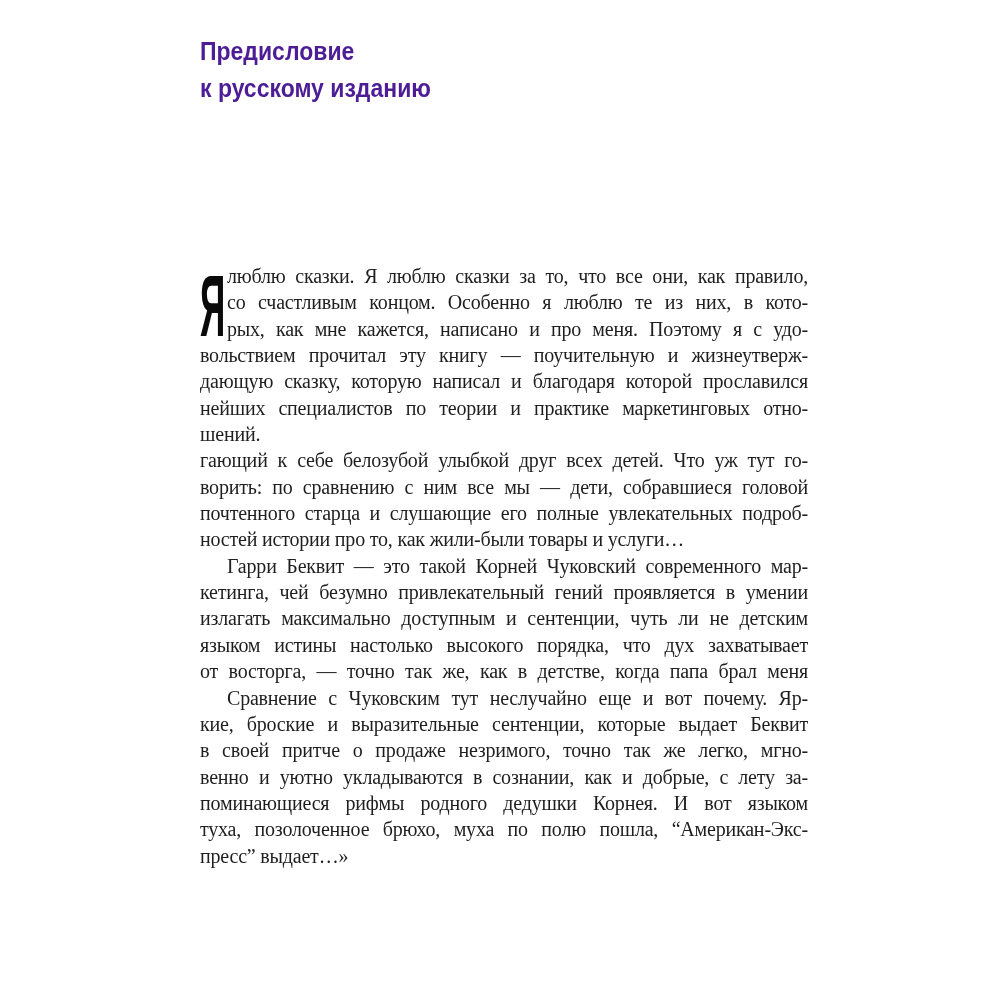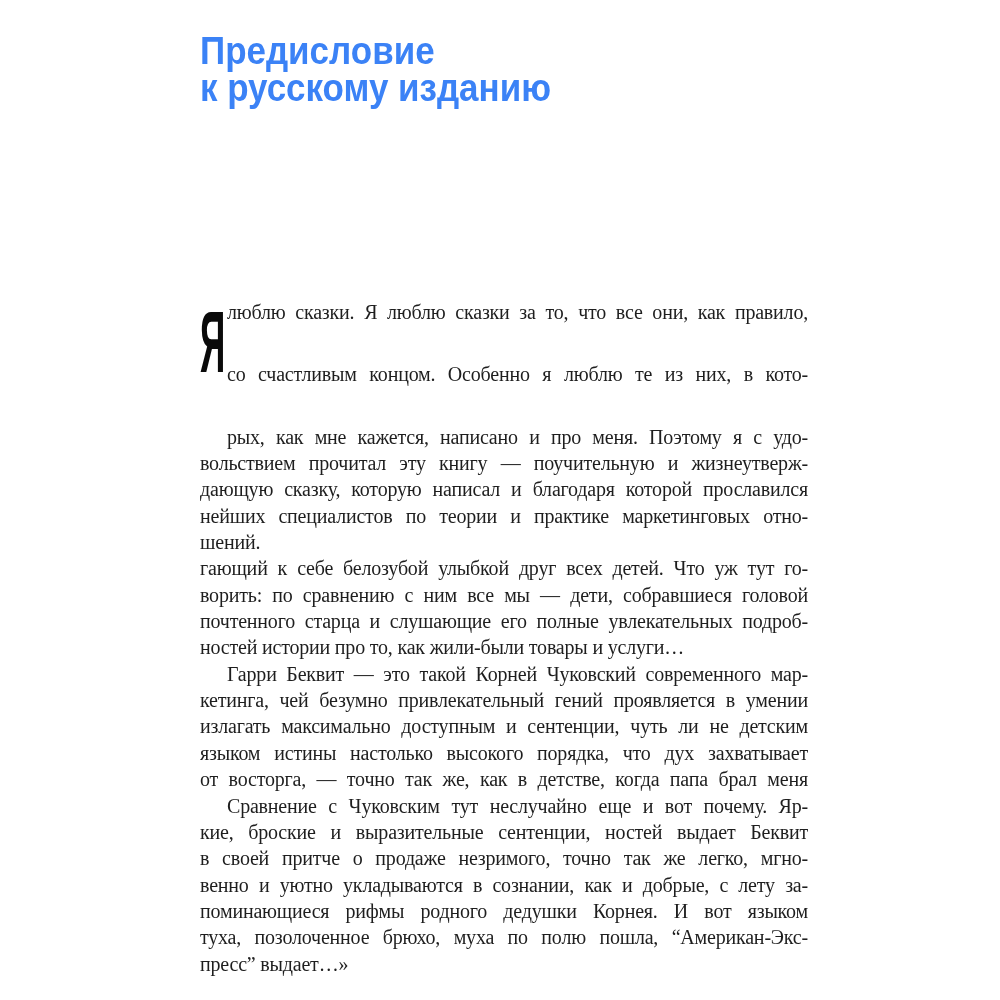--- a/index.html
+++ b/index.html
@@ -14,24 +14,24 @@
     background: #ffffff;
     overflow: hidden;
     font-family: "Liberation Serif", serif;
   }
   
   .title {
     position: absolute;
     left: 200px;
     top: 33px;
     margin: 0;
-    color: #3b82f6;
+    color: #4c1d95;
     font-family: "Liberation Sans", sans-serif;
     font-weight: bold;
-    font-size: 38px;
+    font-size: 25px;
     line-height: 37px;
   }
   .title-line {
     display: block;
     transform: scaleX(0.92);
     transform-origin: left center;
     white-space: nowrap;
   }
   
   .body-text {
@@ -48,21 +48,21 @@
   .line {
     height: 26.35px;
     white-space: nowrap;
     overflow: hidden;
   }
   .line.just {
     text-align: justify;
     text-align-last: justify;
     text-justify: inter-word;
   }
-  .line.dc  { padding-left: 27px; margin-top: 36px; }
+  .line.dc  { padding-left: 27px; }
   .line.ind { text-indent: 27px; }
   
   .dropcap {
     position: absolute;
     left: 0;
     top: -1px;
     width: 30px;
     height: 80px;
     overflow: visible;
     pointer-events: none;
@@ -107,21 +107,21 @@
       </div>
       <div class="para">
         <div class="line just ind">Гарри Беквит — это такой Корней Чуковский современного мар-</div>
         <div class="line just">кетинга, чей безумно привлекательный гений проявляется в умении</div>
         <div class="line just">излагать максимально доступным и сентенции, чуть ли не детским</div>
         <div class="line just">языком истины настолько высокого порядка, что дух захватывает</div>
         <div class="line just">от восторга, — точно так же, как в детстве, когда папа брал меня</div>
       </div>
       <div class="para">
         <div class="line just ind">Сравнение с Чуковским тут неслучайно еще и вот почему. Яр-</div>
-        <div class="line just">кие, броские и выразительные сентенции, ностей выдает Беквит</div>
+        <div class="line just">кие, броские и выразительные сентенции, которые выдает Беквит</div>
         <div class="line just">в своей притче о продаже незримого, точно так же легко, мгно-</div>
         <div class="line just">венно и уютно укладываются в сознании, как и добрые, с лету за-</div>
         <div class="line just">поминающиеся рифмы родного дедушки Корнея. И вот языком</div>
         <div class="line just">туха, позолоченное брюхо, муха по полю пошла, “Американ-Экс-</div>
         <div class="line">пресс” выдает…»</div>
       </div>
     </div>
 
 </div>
 

